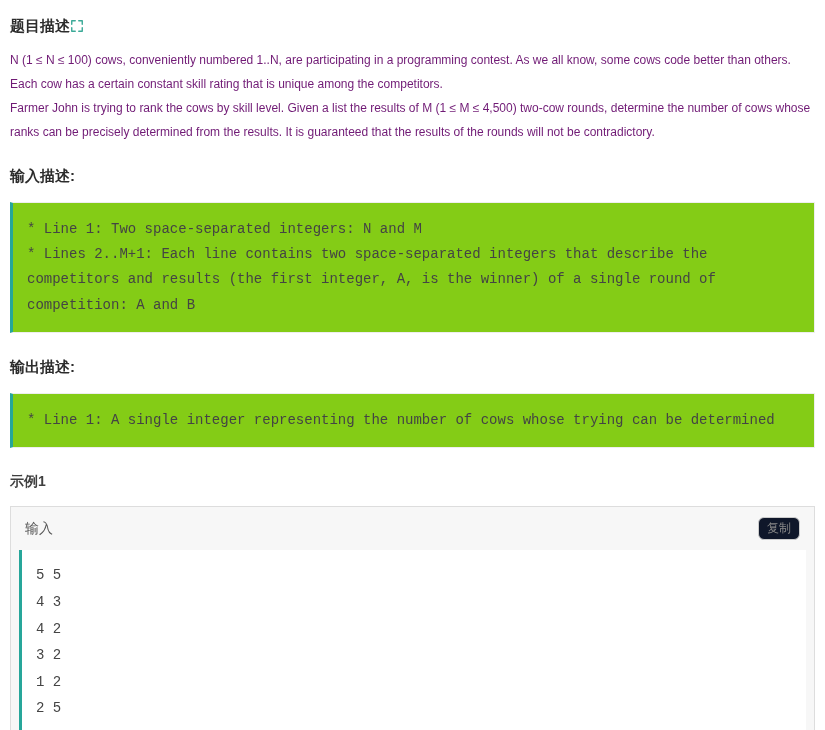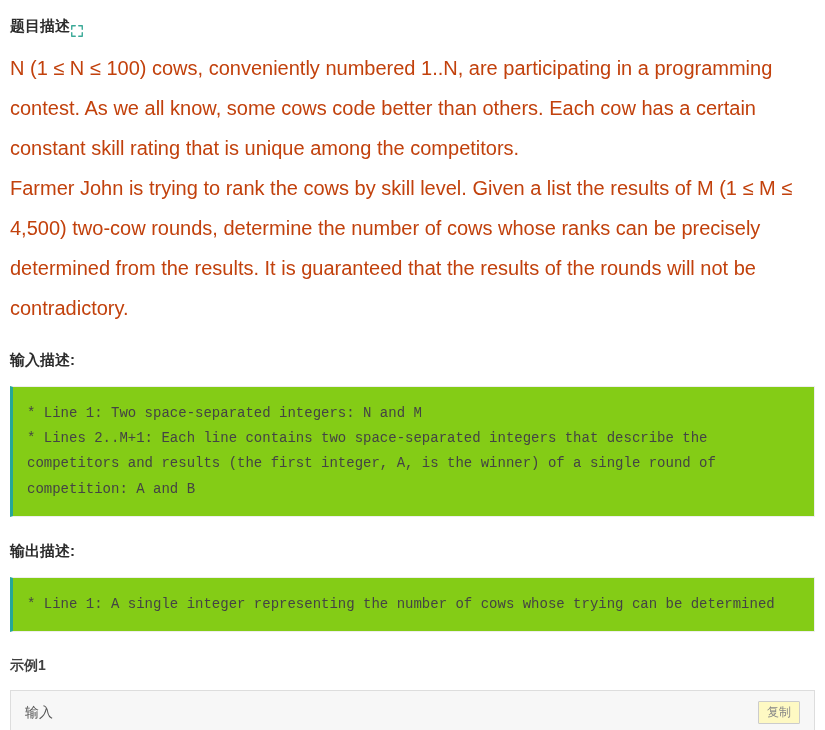--- a/index.html
+++ b/index.html
@@ -16,40 +16,40 @@
       width: 825px;
       line-height: 1.6;
     }
     .section-header {
       font-size: 15px;
       font-weight: bold;
       color: #2c2c2c;
       margin-top: 6px;
       margin-bottom: 10px;
       display: flex;
-      align-items: flex-end;
+      align-items: center;
     }
     .section-header.tight {
       margin-bottom: 14px;
     }
     .expand-icon {
       display: inline-flex;
       align-items: center;
       justify-content: center;
       width: 14px;
       height: 14px;
       color: #3aa997;
     }
     .expand-icon svg {
       width: 14px;
       height: 14px;
     }
     .description p {
-      font-size: 20px;
-      color: #c2410c;
+      font-size: 12px;
+      color: #701a75;
       line-height: 2.0;
       margin-bottom: 0;
     }
     .description {
       margin-bottom: 20px;
     }
     .code-block {
       background: #84cc16;
       border: 1px solid #eee;
       border-left: 3px solid #26a69a;
@@ -77,25 +77,25 @@
       display: flex;
       justify-content: space-between;
       align-items: flex-start;
       padding: 10px 14px;
       font-size: 14px;
       color: #555;
       background: #f7f7f7;
     }
     .copy-btn {
       border: 1px solid #ccc;
-      background: #fef9c3;
+      background: #0f172a;
       color: #888;
       font-size: 12px;
       padding: 2px 8px;
-      border-radius: 1px;
+      border-radius: 6px;
       cursor: pointer;
       font-family: inherit;
     }
     .example-code {
       background: #fff;
       margin: 0 8px 8px 8px;
       border-left: 3px solid #26a69a;
       padding: 12px 14px;
       font-family: "Courier New", Courier, monospace;
       font-size: 14px;

